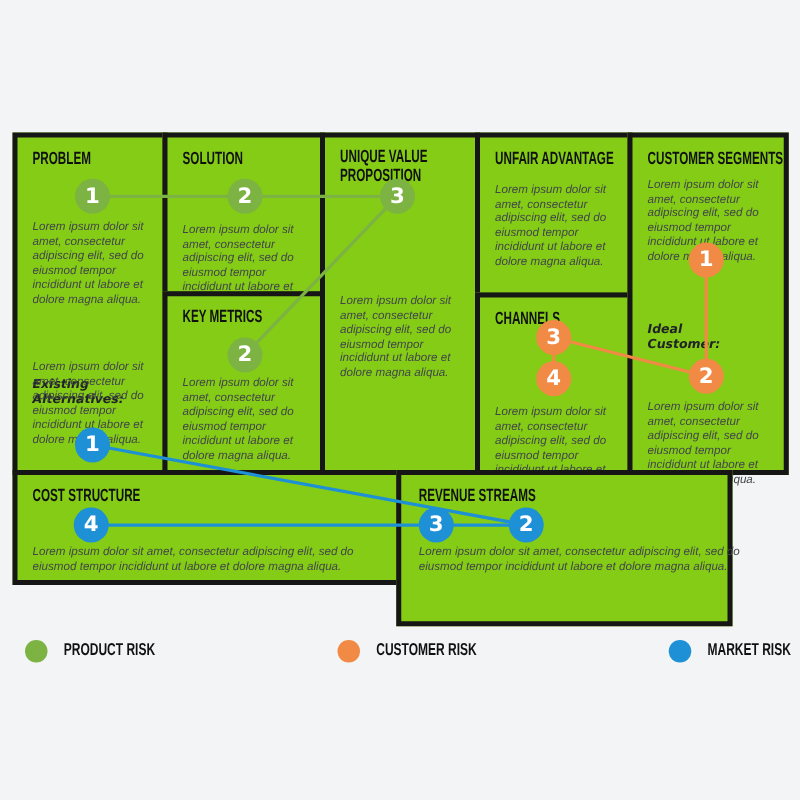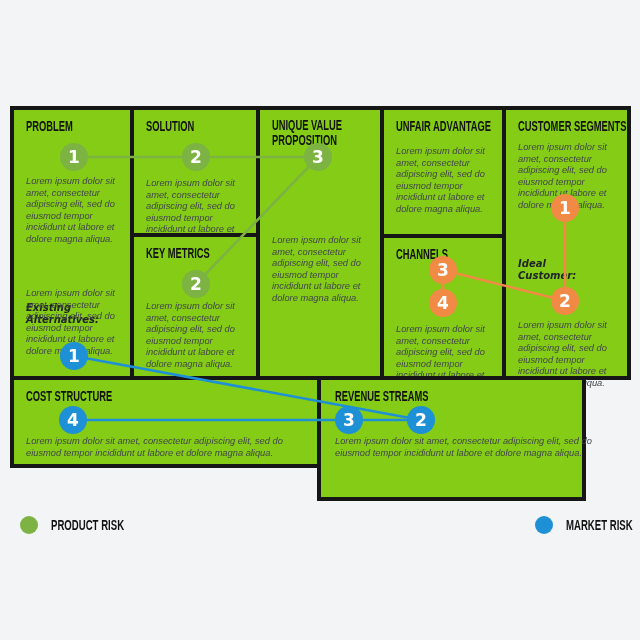--- a/index.html
+++ b/index.html
@@ -11,21 +11,21 @@
   .sec-title.wrap{white-space:normal;width:110px;line-height:1.05;}
   .body-text{position:absolute;font-family:Liberation Sans, sans-serif;font-style:italic;
     font-size:9.3px;line-height:1.24;color:#42464a;}
   .sub-label{position:absolute;font-family:"DejaVu Sans",sans-serif;font-style:italic;
     font-weight:700;font-size:10px;line-height:1.2;color:#212427;}
   #overlay{position:absolute;left:0;top:0;width:640px;height:640px;pointer-events:none;}
   .marker{position:absolute;width:28px;height:28px;border-radius:50%;color:#fff;
     font-family:"DejaVu Sans",sans-serif;font-weight:700;font-size:17px;line-height:28px;
     text-align:center;}
   #legend{position:absolute;left:0;top:510px;width:640px;height:30px;}
-  .legend-item{position:absolute;display:flex;align-items:center;gap:13px;height:26px;}
+  .legend-item{position:absolute;display:flex;align-items:flex-start;gap:13px;height:26px;}
   .dot{width:18px;height:18px;border-radius:50%;flex:0 0 auto;}
   .legend-label{font-family:"Liberation Sans",sans-serif;font-weight:800;font-size:12px;
     color:#111;transform:scale(0.8,1.15);transform-origin:0 50%;white-space:nowrap;}
 </style>
 </head>
 <body>
 
 <div id="stage">
 
   <div class="box" style="left:10px;top:106px;width:124px;height:274px;">
@@ -101,19 +101,23 @@
       <div class="marker" style="left: 59px; top: 406px; background: rgb(30, 144, 213);">4</div>
       <div class="marker" style="left: 335px; top: 406px; background: rgb(30, 144, 213);">3</div>
       <div class="marker" style="left: 407px; top: 406px; background: rgb(30, 144, 213);">2</div>
     </div>
 
   <div id="legend">
     <div class="legend-item" style="left:20px;top:2px;">
       <span class="dot" style="background: rgb(124, 179, 66);"></span>
       <span class="legend-label">PRODUCT RISK</span>
     </div>
+    <div class="legend-item" style="left:270px;top:2px;">
+      <span class="dot" style="background: rgb(241, 138, 68);"></span>
+      <span class="legend-label">CUSTOMER RISK</span>
+    </div>
     <div class="legend-item" style="left:535px;top:2px;">
       <span class="dot" style="background: rgb(30, 144, 213);"></span>
       <span class="legend-label">MARKET RISK</span>
     </div>
   </div>
 
 </div>
 
 </body></html>

